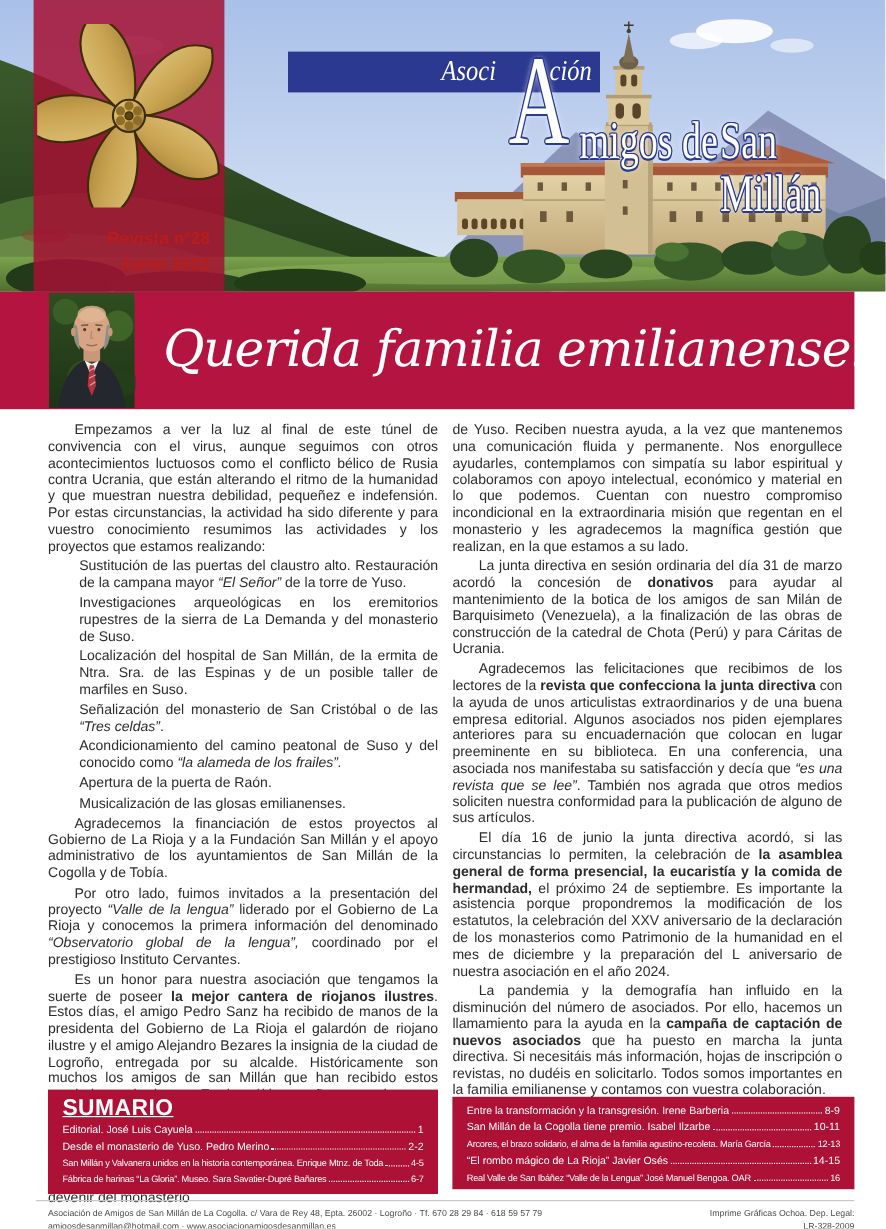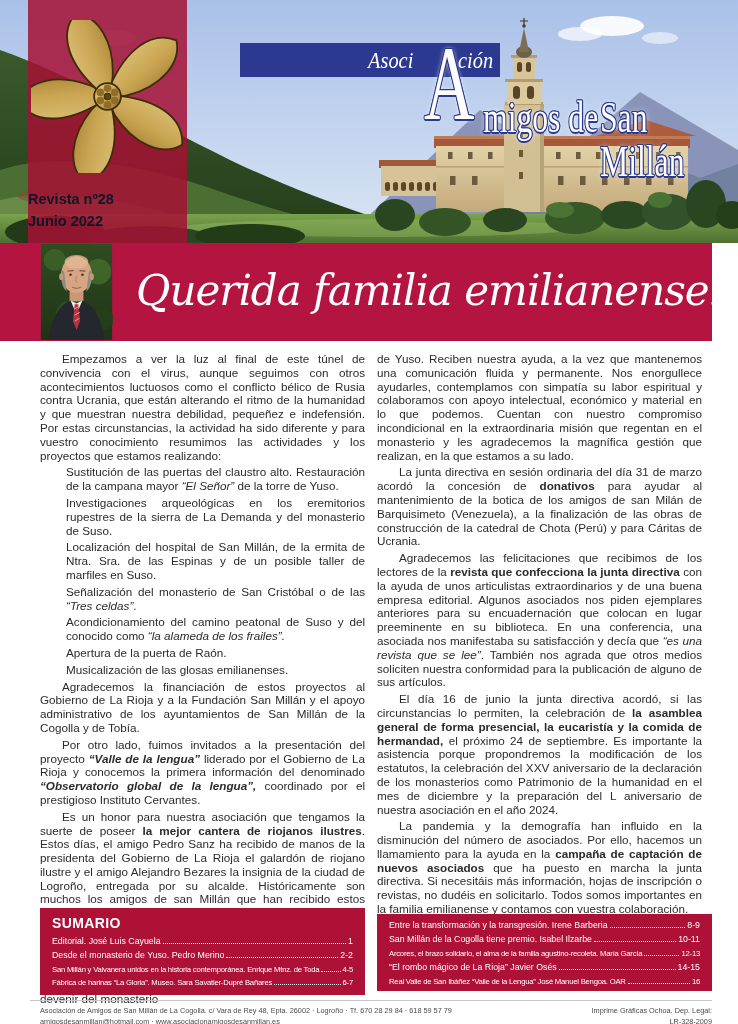--- a/index.html
+++ b/index.html
@@ -5,21 +5,21 @@
   html,body{margin:0;padding:0;background:#ffffff;}
   .page{position:relative;width:738px;height:1024px;background:#fff;overflow:hidden;
         font-family:"Liberation Sans",sans-serif;}
 
   
   .masthead{position:absolute;left:0;top:0;width:738px;height:243px;}
   .scene{position:absolute;left:0;top:0;width:738px;height:243px;display:block;}
   .red-band{position:absolute;left:28px;top:0;width:159px;height:243px;
             background:rgba(164,17,52,0.85);}
   .cross-wrap{position:absolute;left:3px;top:20px;width:153px;height:153px;}
-  .issue{position:absolute;left:0;right:12px;top:188px;text-align:left;color:#0f172a;
+  .issue{position:absolute;left:0;right:12px;top:188px;text-align:right;color:#b91c1c;
          font-weight:bold;font-size:14.5px;line-height:22px;}
   .assoc-bar{position:absolute;left:240px;top:43px;width:260px;height:34px;background:#2b3990;}
   .assoc-txt{position:absolute;color:#fff;font-family:"Liberation Serif",serif;
              font-style:italic;font-size:24px;line-height:24px;transform:scaleX(.85);
              transform-origin:left;}
   .assoc-prefix{left:128px;top:5px;}
   .assoc-suffix{left:218px;top:5px;}
   .title-outline{color:#fff;font-family:"Liberation Serif",serif;
      text-shadow:-1.5px 0 #2b3990,1.5px 0 #2b3990,0 -1.5px #2b3990,0 1.5px #2b3990,
                  -1px -1px #2b3990,1px 1px #2b3990,-1px 1px #2b3990,1px -1px #2b3990,
@@ -41,29 +41,29 @@
   
   .col{position:absolute;top:352px;width:325px;height:560px;text-align:justify;
        font-size:11.7px;line-height:13.8px;color:#2b2b2b;hyphens:auto;}
   .col1{left:40px;}
   .col2{left:377px;}
   p.lp{margin:0 0 3px 0;}
   .lp.para{text-indent:22px;}
   .lp.item{margin-left:26px;}
   .s-b{font-weight:bold;}
   .s-i{font-style:italic;}
-  .s-bi{font-weight:bold;font-style:italic;}
+  .s-bi{font-weight:normal;font-style:italic;}
   .closing{margin-top:9px;text-align:right;font-size:11.7px;line-height:14.5px;color:#2b2b2b;}
   .closing .sig{font-weight:bold;}
 
   
   .sumbox{position:absolute;background:#ad1136;color:#fff;box-sizing:border-box;}
   .sum-left{left:40px;top:908px;width:325px;height:87px;padding:6px 12px 6px 12px;}
   .sum-right{left:377px;top:914px;width:335px;height:77px;padding:7px 12px 6px 12px;}
-  .sum-title{font-size:14px;font-weight:bold;letter-spacing:.4px;line-height:19px;margin-bottom:2px;}
+  .sum-title{font-size:19px;font-weight:bold;letter-spacing:.4px;line-height:19px;margin-bottom:2px;text-decoration:underline;}
   .toc-row{display:flex;align-items:baseline;font-size:8.8px;line-height:9.5px;margin-top:4.2px;}
   .sum-right .toc-row{margin-top:4.6px;}
   .sum-right .toc-row:first-child{margin-top:0;}
   .toc-row.long{font-size:7.7px;letter-spacing:-.22px;}
   .toc-t{white-space:nowrap;}
   .toc-d{flex:1;min-width:6px;border-bottom:1px dotted rgba(255,255,255,.95);
          margin:0 2px 2px 2px;}
   .toc-p{white-space:nowrap;}
 
   

